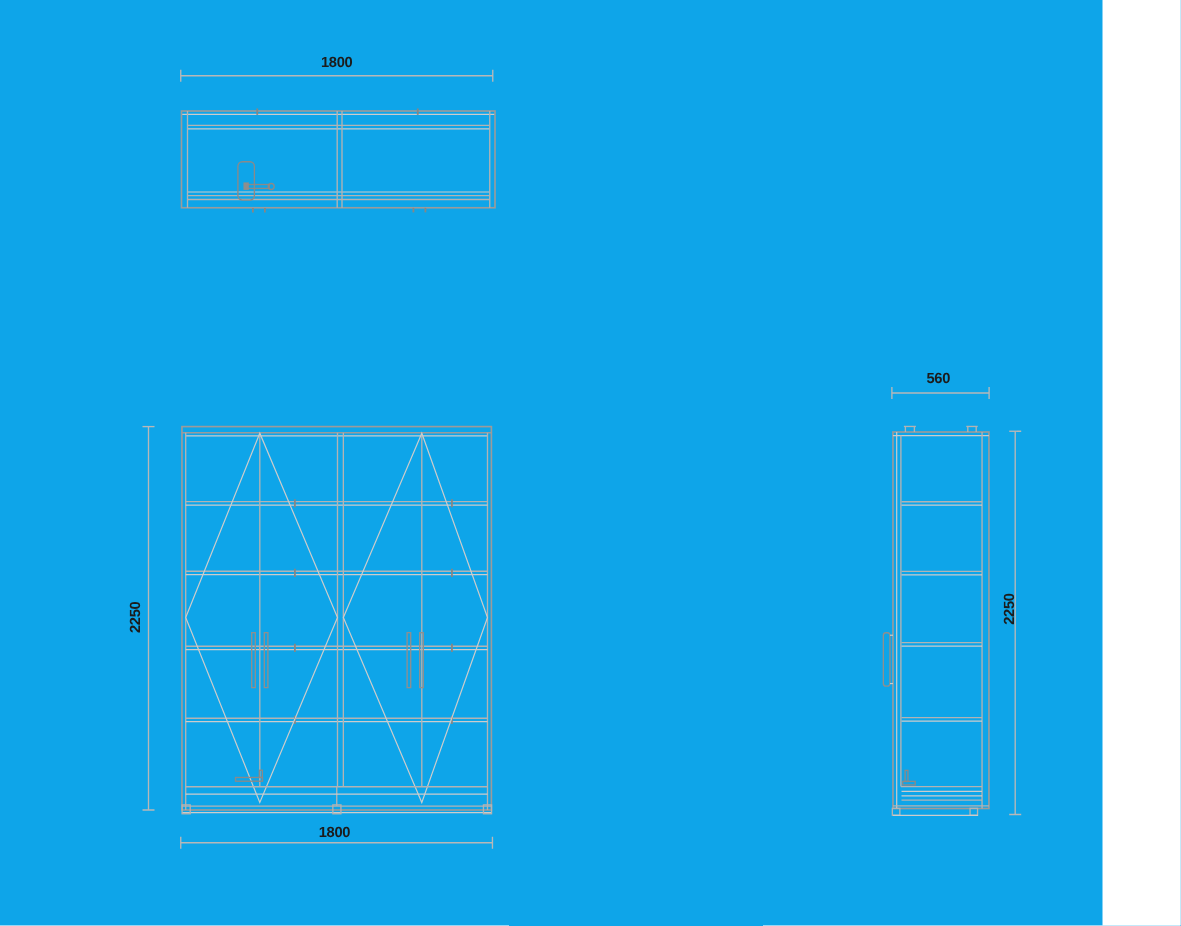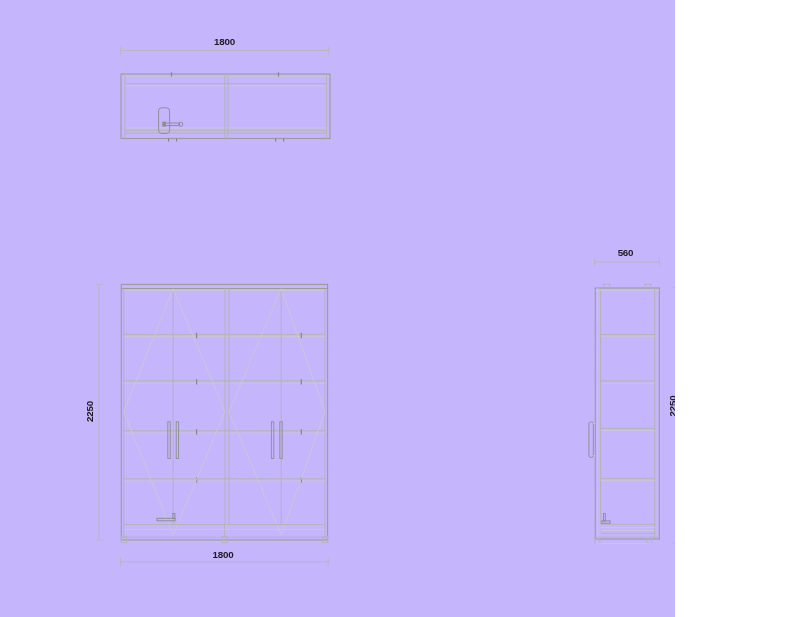--- a/index.html
+++ b/index.html
@@ -1,19 +1,19 @@
 <!DOCTYPE html>
 <html><head>
 <meta charset="utf-8">
 <style>
   html,body{margin:0;padding:0;background:#ffffff;}
   .canvas{
     position:relative;
-    width:675px;height:617px;
-    background:#c4b5fd;
+    width:735px;height:617px;
+    background:#0ea5e9;
     font-family:"Liberation Sans", sans-serif;
     overflow:hidden;
   }
   svg{display:block;}
   
   .s1{stroke:#9b9b9b;stroke-width:1.1;fill:none;}   
   .s2{stroke:#b3b3b3;stroke-width:0.9;fill:none;}   
   .s3{stroke:#cccccc;stroke-width:0.8;fill:none;}   
   .s4{stroke:#868686;stroke-width:1.2;fill:none;}   
   .lk{stroke:#8a8a8a;stroke-width:0.9;fill:none;}   

